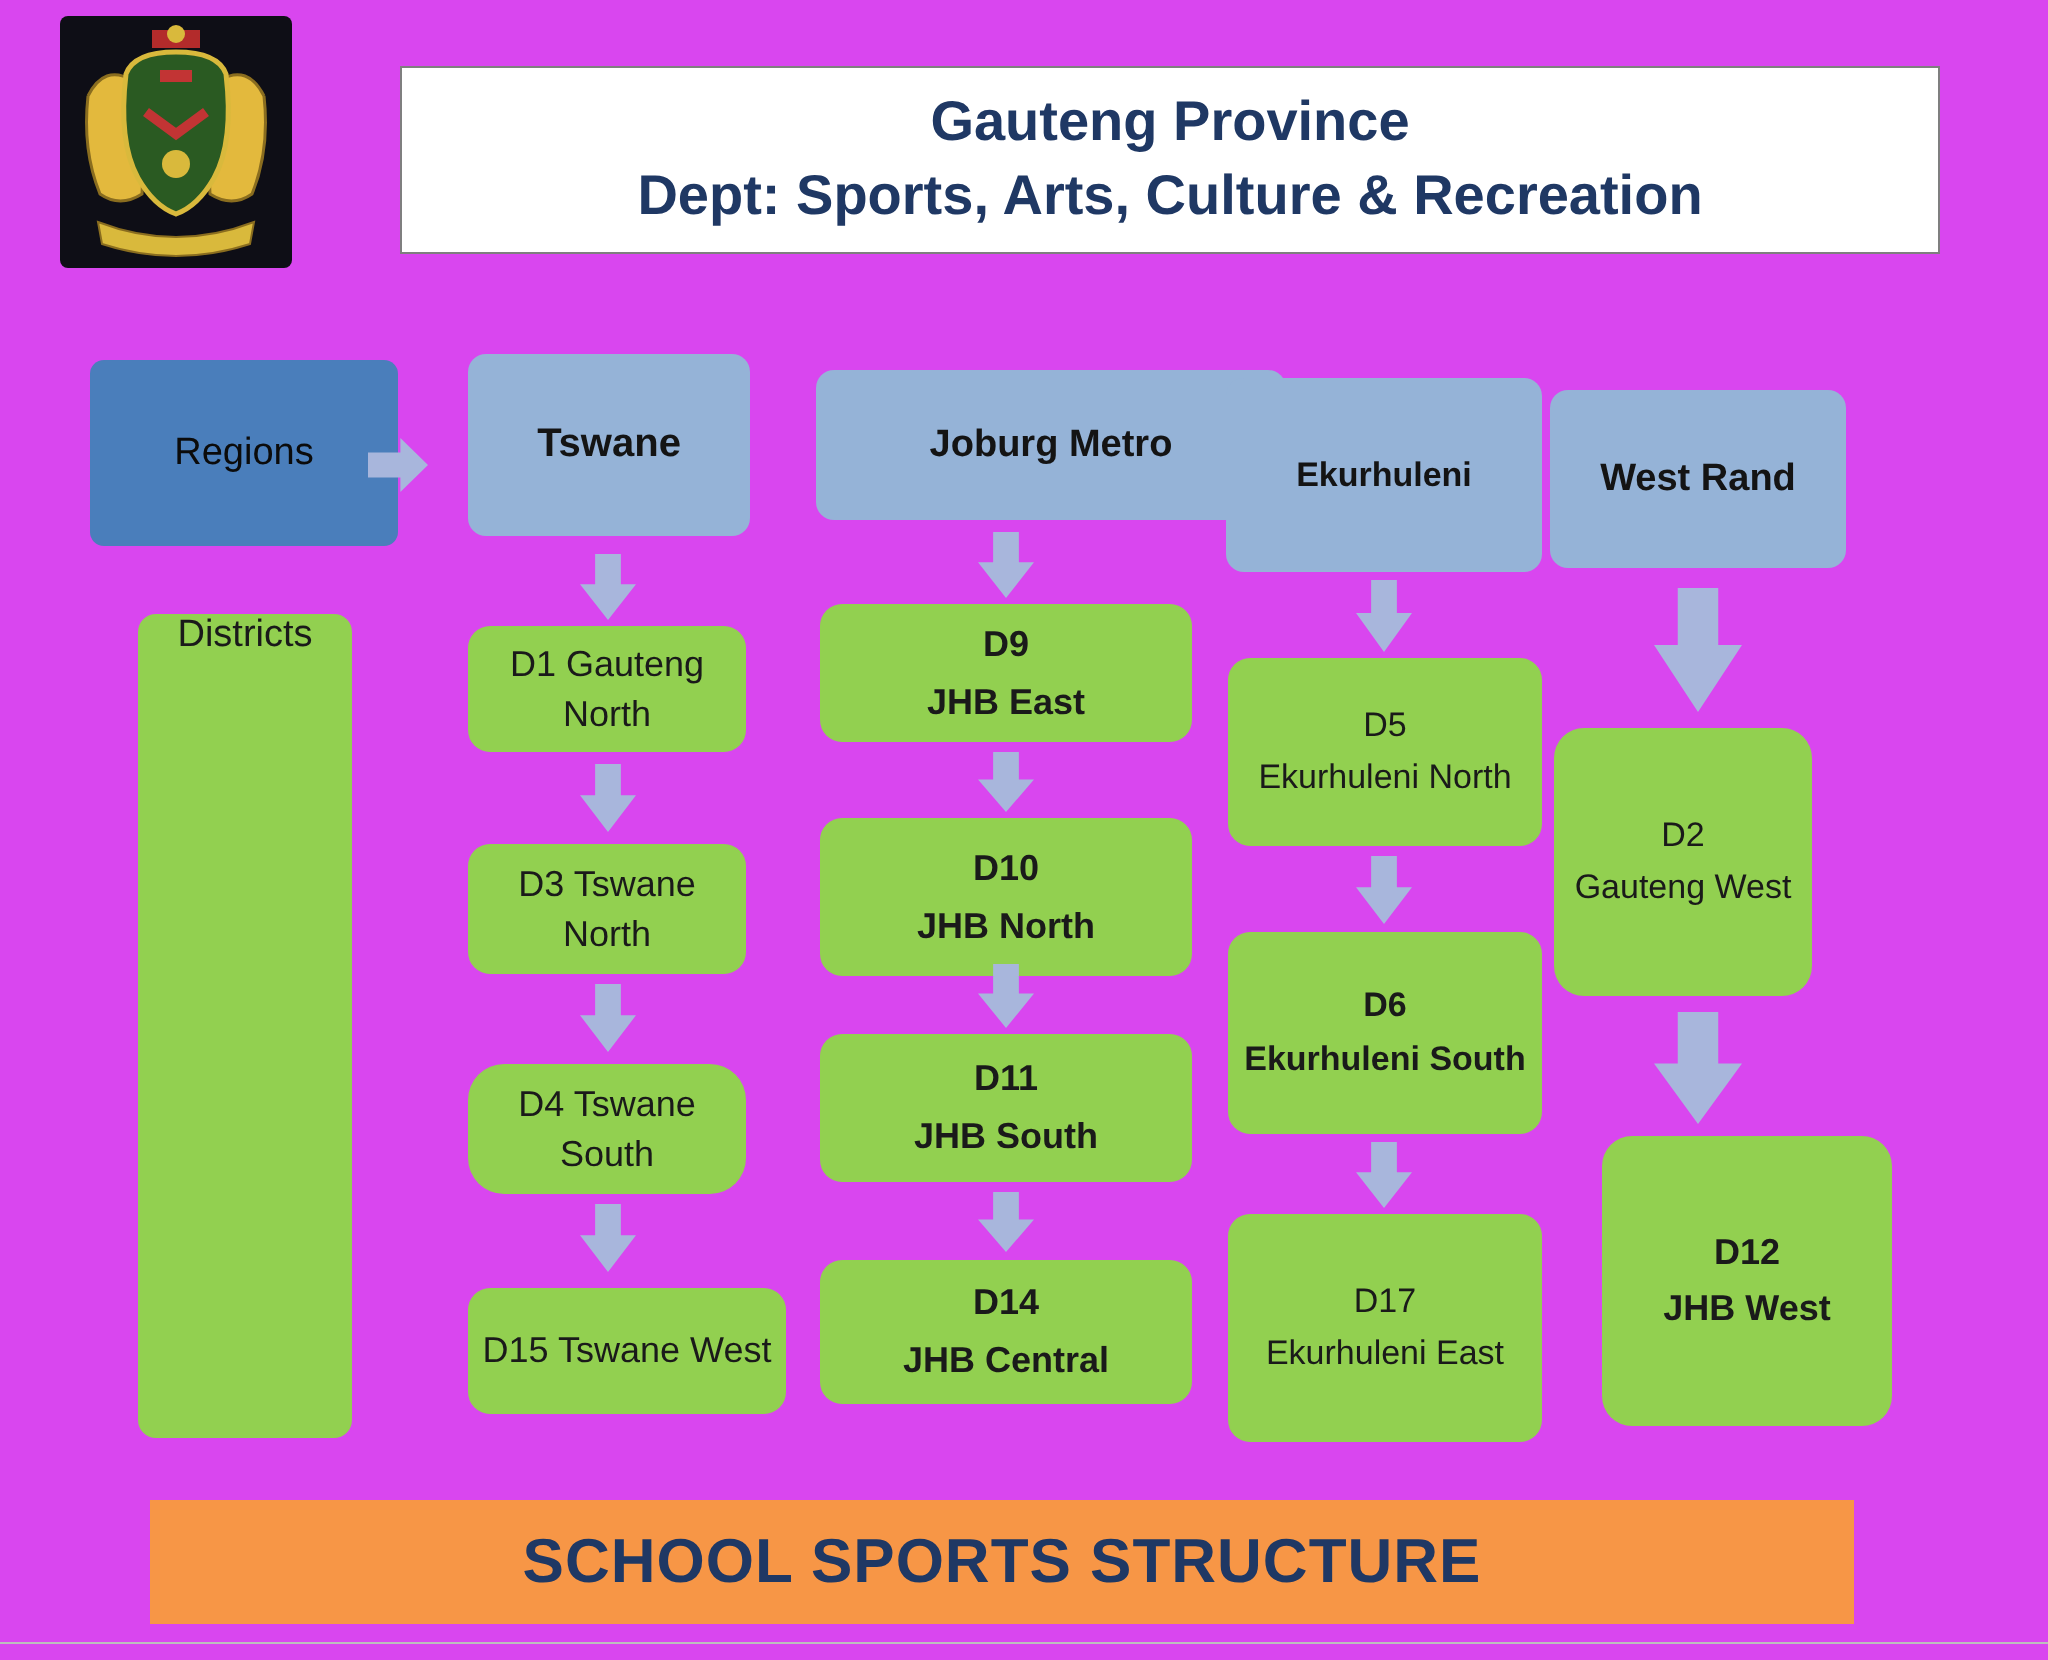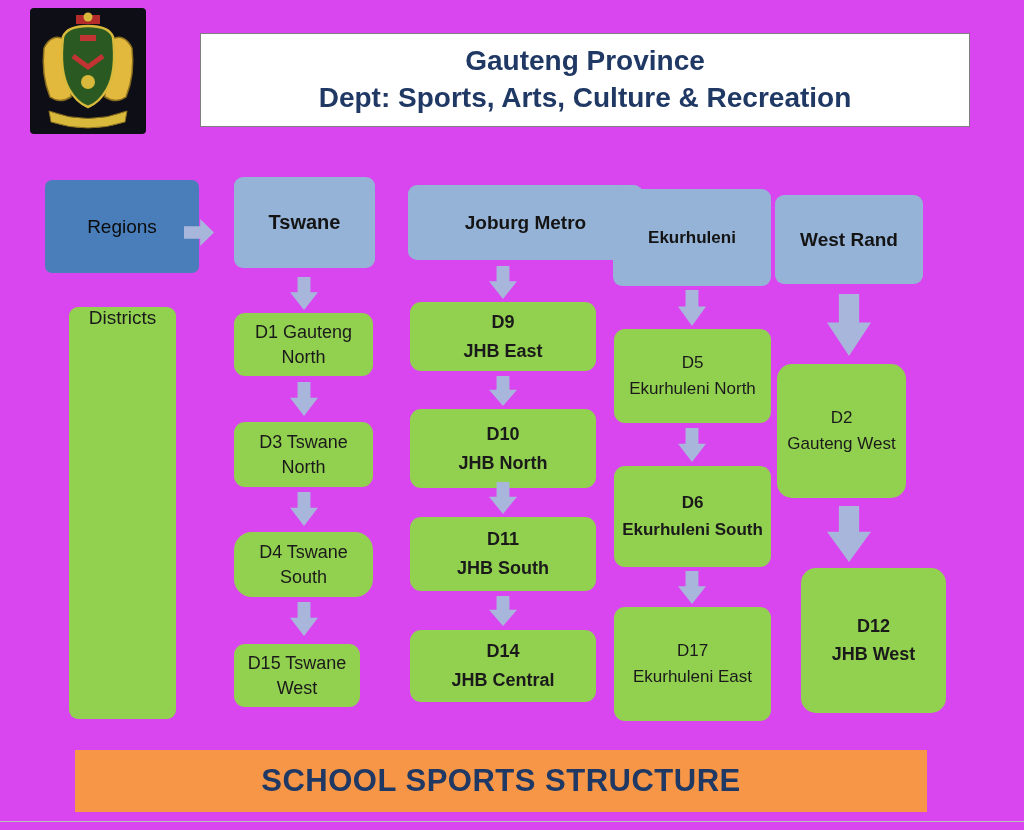--- a/index.html
+++ b/index.html
@@ -122,21 +122,21 @@
   </div>
   <div class="arrow-down abs" style="left:290px; top:382px; width:28px; height:34px;"></div>
   <div class="dbox abs" style="left:234px; top:422px; width:139px; height:65px;">
     <span>D3 Tswane North</span>
   </div>
   <div class="arrow-down abs" style="left:290px; top:492px; width:28px; height:34px;"></div>
   <div class="dbox abs" style="left:234px; top:532px; width:139px; height:65px;border-radius:18px;">
     <span>D4 Tswane South</span>
   </div>
   <div class="arrow-down abs" style="left:290px; top:602px; width:28px; height:34px;"></div>
-  <div class="dbox abs" style="left:234px; top:644px; width:126px; height:63px;">
+  <div class="dbox abs" style="left:234px; top:644px; width:159px; height:63px;">
     <span>D15 Tswane West</span>
   </div>
 
   <div class="dbox bold abs" style="left:410px; top:302px; width:186px; height:69px; line-height:1.6;">
     <span class="code">D9</span>
     <span class="nm">JHB East</span>
   </div>
   <div class="arrow-down abs" style="left:489px; top:376px; width:28px; height:30px;"></div>
   <div class="dbox bold abs" style="left:410px; top:409px; width:186px; height:79px; line-height:1.6;">
     <span class="code">D10</span>

